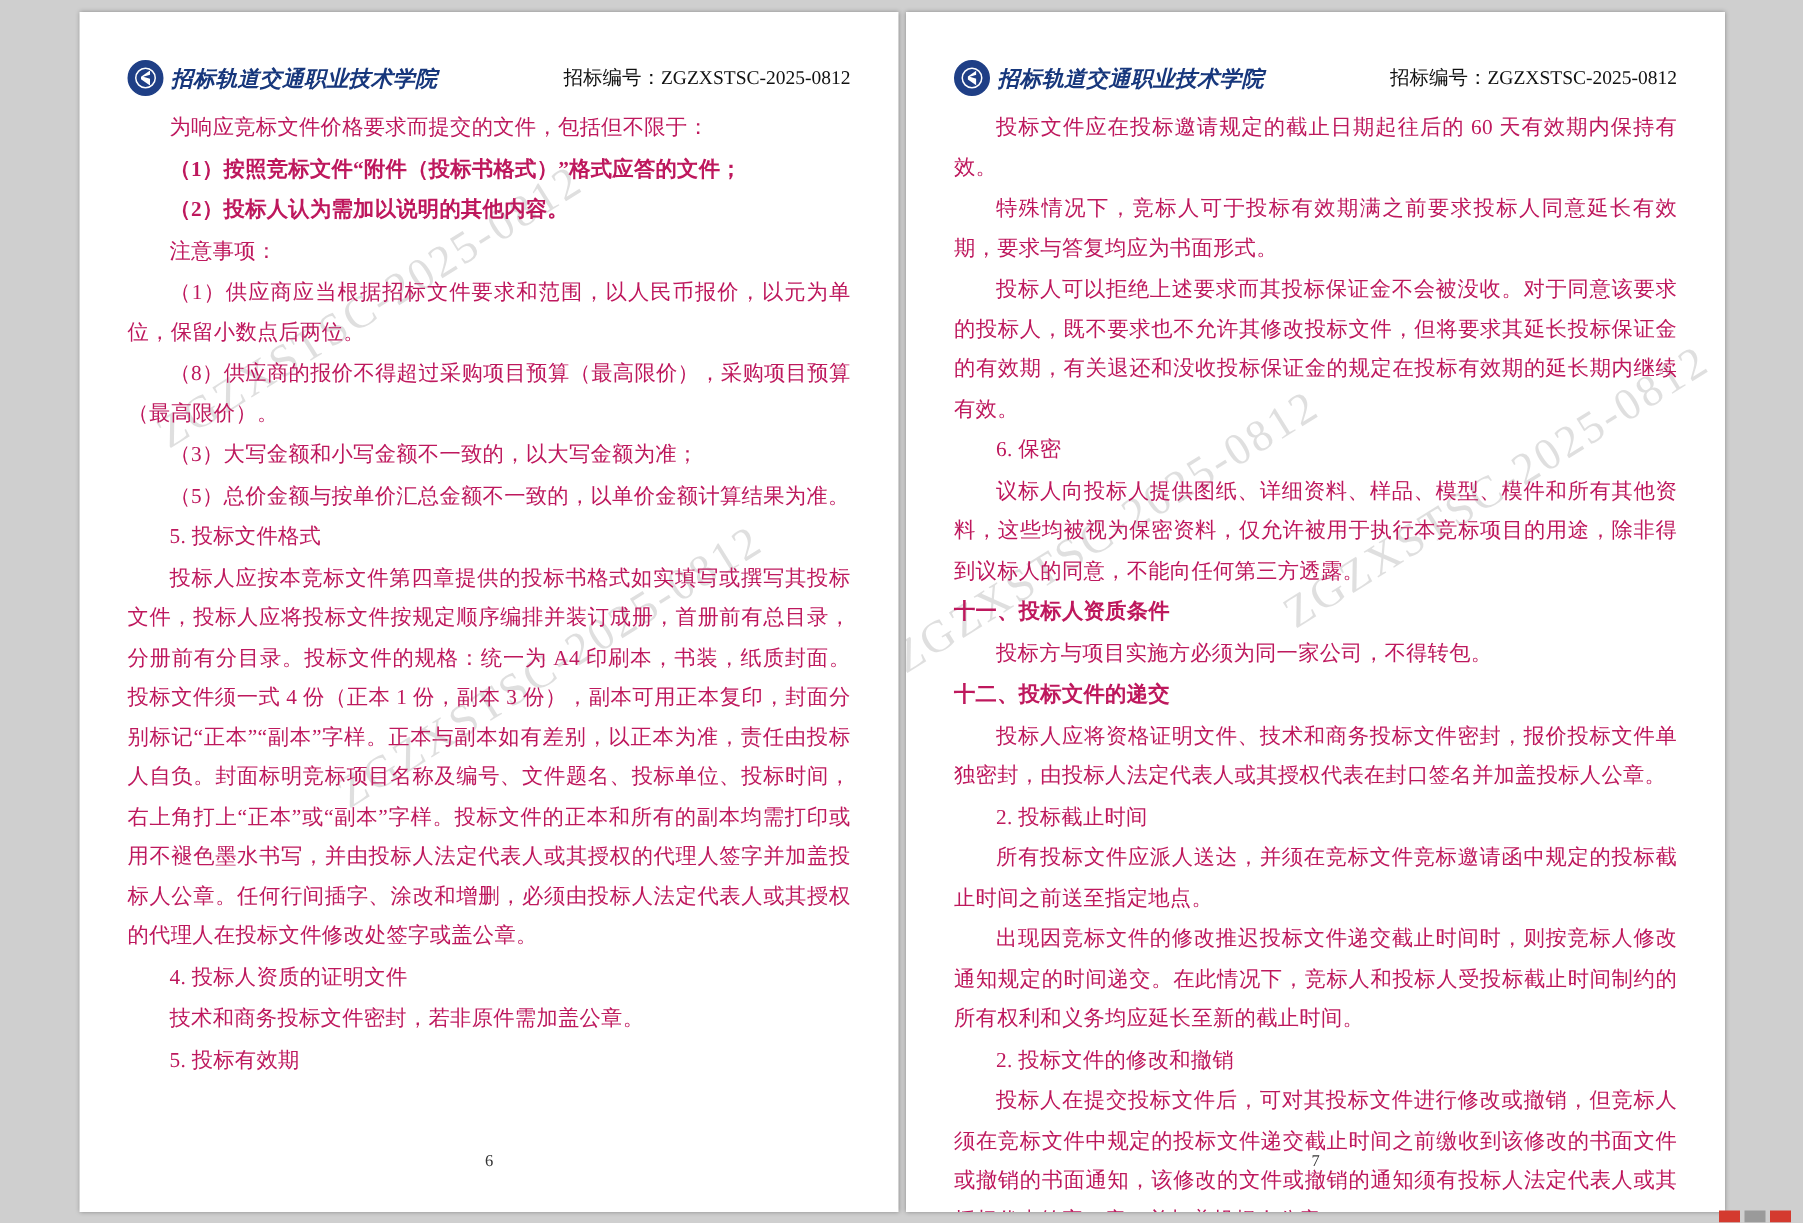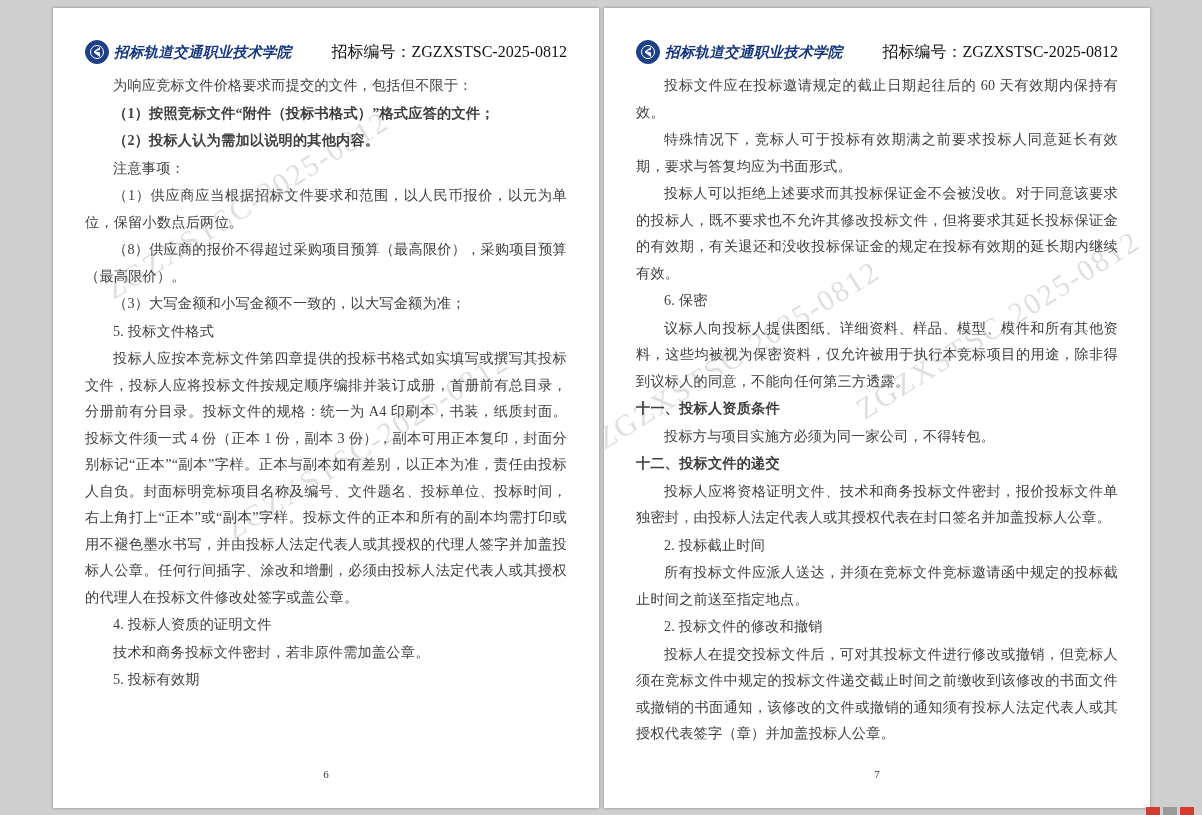--- a/index.html
+++ b/index.html
@@ -79,36 +79,36 @@
   .logo-text {
     font-family: "Liberation Serif", serif;
     font-weight: bold;
     font-style: italic;
     font-size: 14.5px;
     color: #17377c;
     letter-spacing: 0.3px;
     white-space: nowrap;
   }
   .tender-no {
-    font-size: 16px;
+    font-size: 13px;
     color: #111;
     white-space: nowrap;
     font-family: "Liberation Serif", serif;
   }
 
   
   .body {
     position: relative;
     z-index: 2;
   }
   p.para {
     margin: 0 0 1px 0;
     font-size: 14.2px;
     line-height: 26.5px;
-    color: #404040;
+    color: #be185d;
     text-align: justify;
     text-justify: inter-ideograph;
     letter-spacing: 0.2px;
   }
   p.indent { text-indent: 28px; }
   p.bold { font-weight: bold; }
 
   
   .page-number {
     position: absolute;
@@ -192,20 +192,21 @@
       </div>
 
       <div class="body">
         <p class="para indent">为响应竞标文件价格要求而提交的文件，包括但不限于：</p>
         <p class="para indent bold">（1）按照竞标文件“附件（投标书格式）”格式应答的文件；</p>
         <p class="para indent bold">（2）投标人认为需加以说明的其他内容。</p>
         <p class="para indent">注意事项：</p>
         <p class="para indent">（1）供应商应当根据招标文件要求和范围，以人民币报价，以元为单位，保留小数点后两位。</p>
         <p class="para indent">（8）供应商的报价不得超过采购项目预算（最高限价），采购项目预算（最高限价）。</p>
         <p class="para indent">（3）大写金额和小写金额不一致的，以大写金额为准；</p>
+        <p class="para indent">（5）总价金额与按单价汇总金额不一致的，以单价金额计算结果为准。</p>
         <p class="para indent">5. 投标文件格式</p>
         <p class="para indent">投标人应按本竞标文件第四章提供的投标书格式如实填写或撰写其投标文件，投标人应将投标文件按规定顺序编排并装订成册，首册前有总目录，分册前有分目录。投标文件的规格：统一为 A4 印刷本，书装，纸质封面。投标文件须一式 4 份（正本 1 份，副本 3 份），副本可用正本复印，封面分别标记“正本”“副本”字样。正本与副本如有差别，以正本为准，责任由投标人自负。封面标明竞标项目名称及编号、文件题名、投标单位、投标时间，右上角打上“正本”或“副本”字样。投标文件的正本和所有的副本均需打印或用不褪色墨水书写，并由投标人法定代表人或其授权的代理人签字并加盖投标人公章。任何行间插字、涂改和增删，必须由投标人法定代表人或其授权的代理人在投标文件修改处签字或盖公章。</p>
         <p class="para indent">4. 投标人资质的证明文件</p>
         <p class="para indent">技术和商务投标文件密封，若非原件需加盖公章。</p>
         <p class="para indent">5. 投标有效期</p>
       </div>
 
       <div class="page-number">6</div>
     </div>
   </div>
@@ -231,20 +232,21 @@
         <p class="para indent">特殊情况下，竞标人可于投标有效期满之前要求投标人同意延长有效期，要求与答复均应为书面形式。</p>
         <p class="para indent">投标人可以拒绝上述要求而其投标保证金不会被没收。对于同意该要求的投标人，既不要求也不允许其修改投标文件，但将要求其延长投标保证金的有效期，有关退还和没收投标保证金的规定在投标有效期的延长期内继续有效。</p>
         <p class="para indent">6. 保密</p>
         <p class="para indent">议标人向投标人提供图纸、详细资料、样品、模型、模件和所有其他资料，这些均被视为保密资料，仅允许被用于执行本竞标项目的用途，除非得到议标人的同意，不能向任何第三方透露。</p>
         <p class="para bold">十一、投标人资质条件</p>
         <p class="para indent">投标方与项目实施方必须为同一家公司，不得转包。</p>
         <p class="para bold">十二、投标文件的递交</p>
         <p class="para indent">投标人应将资格证明文件、技术和商务投标文件密封，报价投标文件单独密封，由投标人法定代表人或其授权代表在封口签名并加盖投标人公章。</p>
         <p class="para indent">2. 投标截止时间</p>
         <p class="para indent">所有投标文件应派人送达，并须在竞标文件竞标邀请函中规定的投标截止时间之前送至指定地点。</p>
+        <p class="para indent">出现因竞标文件的修改推迟投标文件递交截止时间时，则按竞标人修改通知规定的时间递交。在此情况下，竞标人和投标人受投标截止时间制约的所有权利和义务均应延长至新的截止时间。</p>
         <p class="para indent">2. 投标文件的修改和撤销</p>
         <p class="para indent">投标人在提交投标文件后，可对其投标文件进行修改或撤销，但竞标人须在竞标文件中规定的投标文件递交截止时间之前缴收到该修改的书面文件或撤销的书面通知，该修改的文件或撤销的通知须有投标人法定代表人或其授权代表签字（章）并加盖投标人公章。</p>
       </div>
 
       <div class="page-number">7</div>
     </div>
   </div>
 
   <div class="corner-marks">
     <i></i>

